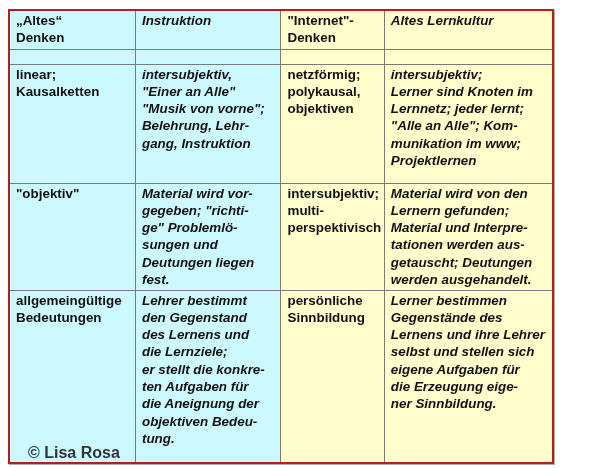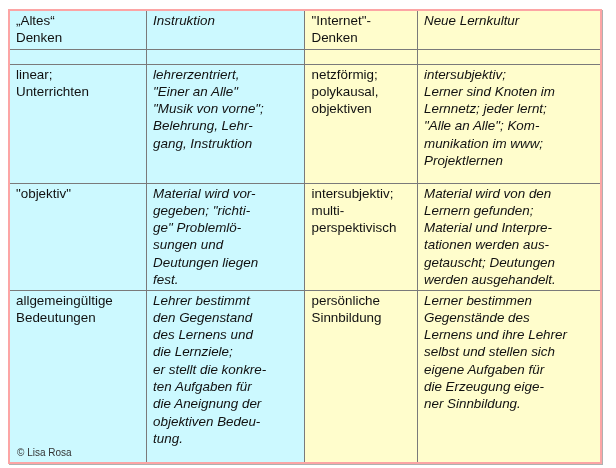--- a/index.html
+++ b/index.html
@@ -1,27 +1,28 @@
 <!DOCTYPE html>
 <html><head>
   <meta charset="utf-8">
   <style>
     html, body { margin: 0; padding: 0; background: #ffffff; }
     body { width: 616px; height: 468px; position: relative; overflow: hidden; }
     .tbl {
       position: absolute; left: 8px; top: 9px;
-      width: 594px; height: 453px;
+      width: 546px; height: 453px;
       border-collapse: collapse;
       table-layout: fixed;
-      border: 2px solid #fca5a5;
+      border: 2px solid #b91c1c;
       box-shadow: 1px 1px 0 #b0b0b0;
       font-family: "Liberation Sans", sans-serif;
       font-size: 13.4px;
       line-height: 17.3px;
       color: #111111;
+      font-weight: bold;
     }
     .tbl td {
       border: 1px solid #7a7a7a;
       vertical-align: top;
       padding: 1px 6px 0 6px;
       white-space: pre-line;
       overflow: hidden;
     }
     .cyan { background: #ccf9ff; }
     .yellow { background: #fffdcc; }
@@ -30,54 +31,54 @@
     .c2 { width: 145px; }
     .c3 { width: 103px; }
     .c4 { width: 168px; }
     tr.r-head { height: 39px; }
     tr.r-empty { height: 15px; }
     tr.r1 { height: 119px; }
     tr.r2 { height: 107px; }
     tr.r3 { height: 173px; margin-top: 44px; }
     .lastcell { position: relative; }
     .copyright {
-      position: absolute; left: 7px; bottom: 3px;
-      font-size: 10px; line-height: 12px; color: #333;
+      position: absolute; left: 18px; bottom: 3px;
+      font-size: 16px; line-height: 12px; color: #333;
       white-space: nowrap; font-style: normal;
     }
   </style>
 </head>
 <body>
 
 <table class="tbl">
   <colgroup>
     <col class="c1">
       <col class="c2">
       <col class="c3">
       <col class="c4">
   </colgroup>
   <tbody>
       <tr class="r-head">
     <td class="cyan">„Altes“
 Denken</td>
     <td class="cyan it">Instruktion</td>
     <td class="yellow">"Internet"-
 Denken</td>
-    <td class="yellow it">Neue Lernkultur</td>
+    <td class="yellow it">Altes Lernkultur</td>
   </tr>
   <tr class="r-empty">
     <td class="cyan"></td>
     <td class="cyan"></td>
     <td class="yellow"></td>
     <td class="yellow"></td>
   </tr>
   <tr class="r1">
     <td class="cyan">linear;
-Unterrichten</td>
-    <td class="cyan it">lehrerzentriert,
+Kausalketten</td>
+    <td class="cyan it">intersubjektiv,
 "Einer an Alle"
 "Musik von vorne";
 Belehrung, Lehr-
 gang, Instruktion</td>
     <td class="yellow">netzförmig;
 polykausal,
 objektiven</td>
     <td class="yellow it">intersubjektiv;
 Lerner sind Knoten im
 Lernnetz; jeder lernt;

